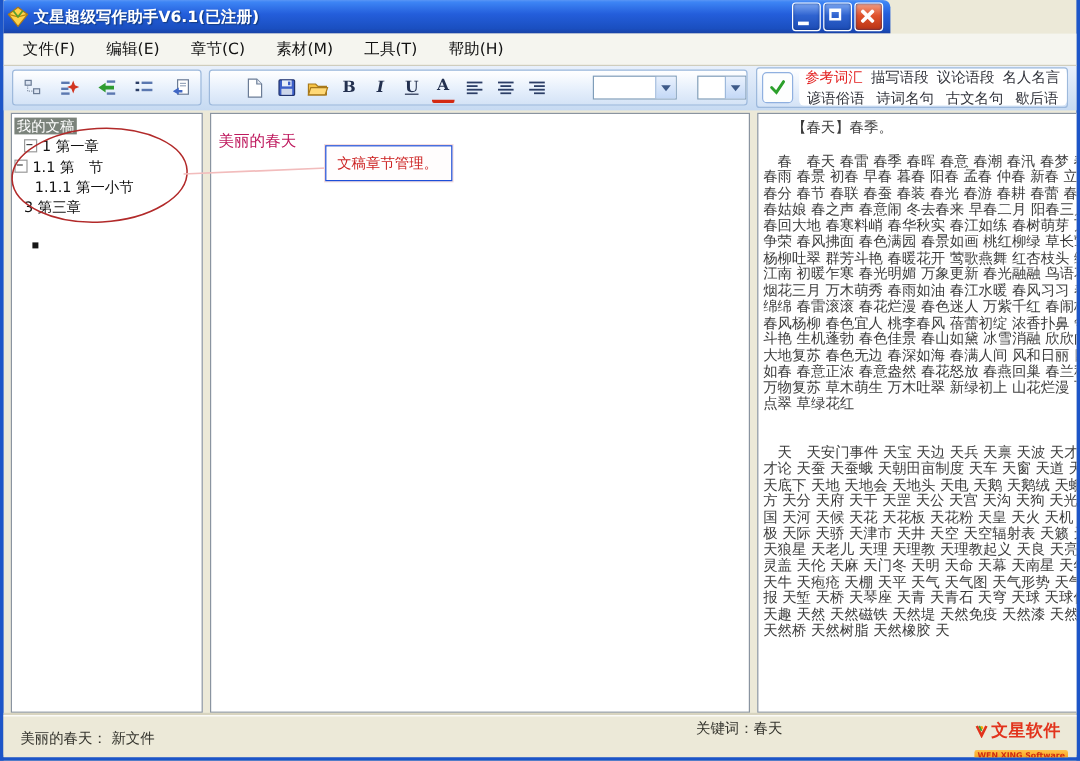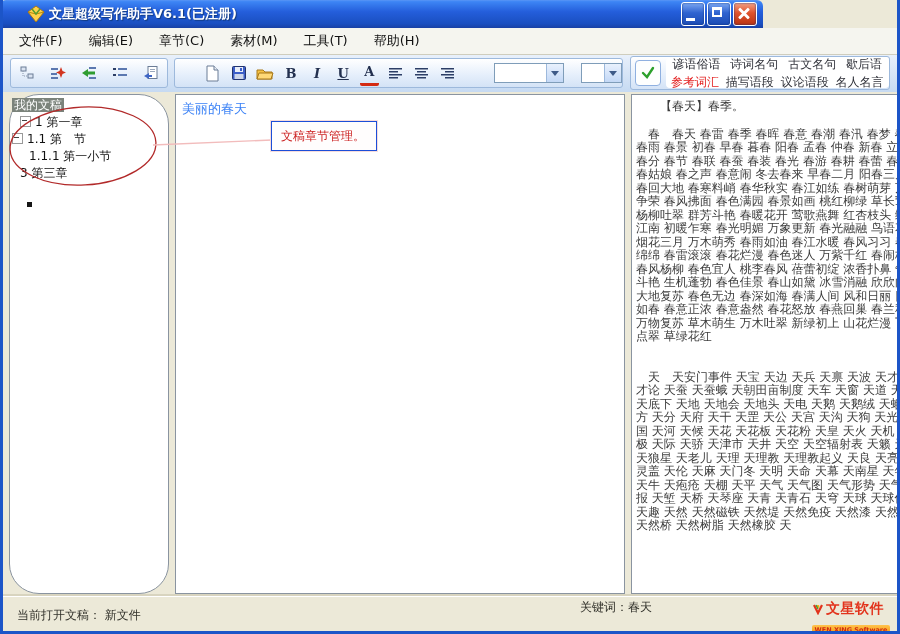--- a/index.html
+++ b/index.html
@@ -1,21 +1,21 @@
 <!DOCTYPE html>
 <html><head>
 <meta charset="utf-8">
 <style>
   html,body{margin:0;padding:0;background:#3a6ea5;font-family:"DejaVu Sans",sans-serif;}
   .window{position:relative;width:900px;height:634px;box-sizing:border-box;
     background:#ece9d8;border:3px solid #1c55c8;border-top:none;overflow:hidden;}
   
   .titlebar{position:absolute;left:-3px;top:0;width:742px;height:28px;
     background:linear-gradient(180deg,#5a96f5 0%,#3d85f5 6%,#245edb 42%,#1a4fc0 85%,#1941a5 100%);
-    border-radius:6px 6px 0 0;display:flex;align-items:center;padding-left:21px;}
+    border-radius:6px 6px 0 0;display:flex;align-items:center;}
   .app-icon{width:18px;height:18px;margin:0 4px 0 6px;flex:none;}
   .title-text{color:#fff;font-weight:bold;font-size:13px;text-shadow:1px 1px 1px #123a7e;flex:1;
     white-space:nowrap;overflow:hidden;}
   .winbtns{display:flex;gap:2px;margin-right:6px;}
   .winbtn{width:22px;height:22px;border:1px solid #fff;border-radius:3px;position:relative;
     background:linear-gradient(180deg,#7da8f2,#2f63d0 45%,#1c4cb4);box-shadow:inset 0 0 2px #0b2d78;}
   .winbtn.close{background:linear-gradient(180deg,#f2a186,#e0532d 45%,#b93313);}
   .winbtn.min::after{content:"";position:absolute;left:4px;bottom:4px;width:9px;height:3px;background:#fff;}
   .winbtn.max::after{content:"";position:absolute;left:4px;top:4px;width:10px;height:10px;
     border:2px solid #fff;border-top-width:3px;box-sizing:border-box;}
@@ -49,22 +49,22 @@
   .combo2{width:43px;margin-left:10px;}
   .checkbtn{width:24px;height:24px;border:1px solid #8fb0e0;border-radius:4px;background:#fdfefe;
     display:flex;align-items:center;justify-content:center;}
   .tabpanel{width:224px;height:30px;background:#fff;border-radius:4px;display:flex;flex-direction:column;
     justify-content:center;gap:1px;padding:0 2px;}
   .tabrow{display:flex;justify-content:space-around;}
   .tab{font-size:12px;color:#30323a;white-space:nowrap;cursor:pointer;}
   .tab.active{color:#e32222;}
   
   .panel{position:absolute;top:94px;height:500px;background:#fff;border:1px solid #8a94a0;box-sizing:border-box;}
-  .tree-panel{left:6px;width:160px;padding:2px 0 0 2px;font-size:12px;color:#111;border-radius:30px;}
-  .doc-panel{left:172px;width:450px;padding:5px 6px;font-size:13px;color:#3b82f6;}
+  .tree-panel{left:6px;width:160px;padding:2px 0 0 2px;font-size:12px;color:#111;}
+  .doc-panel{left:172px;width:450px;padding:14px 6px;font-size:13px;color:#be185d;}
   .ref-panel{left:628px;width:310px;}
   .tree-row{height:17px;line-height:17px;white-space:nowrap;cursor:default;}
   .lvl1{padding-left:8px;} .lvl2{} .lvl3{padding-left:17px;}
   .root-label{background:#7b837b;color:#fff;padding:0 2px;}
   .expander{display:inline-block;width:9px;height:9px;border:1px solid #9a9a9a;background:#fff;
     vertical-align:-1px;margin-right:4px;position:relative;}
   .expander::after{content:"";position:absolute;left:1px;top:3px;width:5px;height:1px;background:#444;}
   .ref-content{position:absolute;left:4px;top:3px;right:20px;bottom:2px;overflow:hidden;
     font-size:12px;line-height:13.5px;color:#3c3c3c;}
   .ref-intro{margin:2px 0 14px 0;white-space:pre-wrap;}
@@ -238,30 +238,30 @@
     </div>
 
     <div class="toolgroup tg3">
       <span class="checkbtn">
         <svg width="14" height="14" viewBox="0 0 14 14">
           <polyline points="2,7 6,11 12,2" fill="none" stroke="#2ca02c" stroke-width="2.4" stroke-linecap="round"></polyline>
         </svg>
       </span>
       <span class="tabpanel">
         <span class="tabrow">
+          <span class="tab active">参考词汇</span>
+          <span class="tab">描写语段</span>
+          <span class="tab">议论语段</span>
+          <span class="tab">名人名言</span>
+        </span>
+        <span class="tabrow">
           <span class="tab">谚语俗语</span>
           <span class="tab">诗词名句</span>
           <span class="tab">古文名句</span>
           <span class="tab">歇后语</span>
-        </span>
-        <span class="tabrow">
-          <span class="tab active">参考词汇</span>
-          <span class="tab">描写语段</span>
-          <span class="tab">议论语段</span>
-          <span class="tab">名人名言</span>
         </span>
       </span>
     </div>
   </div>
 
   <div class="panel tree-panel">
     <div class="tree-row">
       <span class="root-label">我的文稿</span>
     </div>
     <div class="tree-row lvl1">
@@ -300,21 +300,21 @@
   </div>
 
   <svg class="anno-svg" width="400" height="160" viewBox="0 0 400 160">
     <ellipse cx="80" cy="54" rx="73" ry="39" fill="none" stroke="#b22a2a" stroke-width="1.3" transform="rotate(-3 80 54)"></ellipse>
     <line x1="150" y1="53" x2="269" y2="48" stroke="#f2bcbc" stroke-width="1.4"></line>
   </svg>
   <div class="callout">文稿章节管理。</div>
   <div class="handle"></div>
 
   <div class="statusbar">
-    <span class="stat-left">当前打开文稿： 新文件</span>
+    <span class="stat-left">美丽的春天： 新文件</span>
     <span class="stat-key">关键词：春天</span>
     <div class="logo">
       <div class="logo-top">
         <span>
           <svg width="12" height="12" viewBox="0 0 12 12">
             <path d="M2,2 L6,10 L10,2" fill="none" stroke="#e2331c" stroke-width="2.2"></path>
             <circle cx="6" cy="3.5" r="1.4" fill="#f5a904"></circle>
             <path d="M4,2 L6,6" stroke="#3f9e2f" stroke-width="1.4"></path>
           </svg>
         </span>

